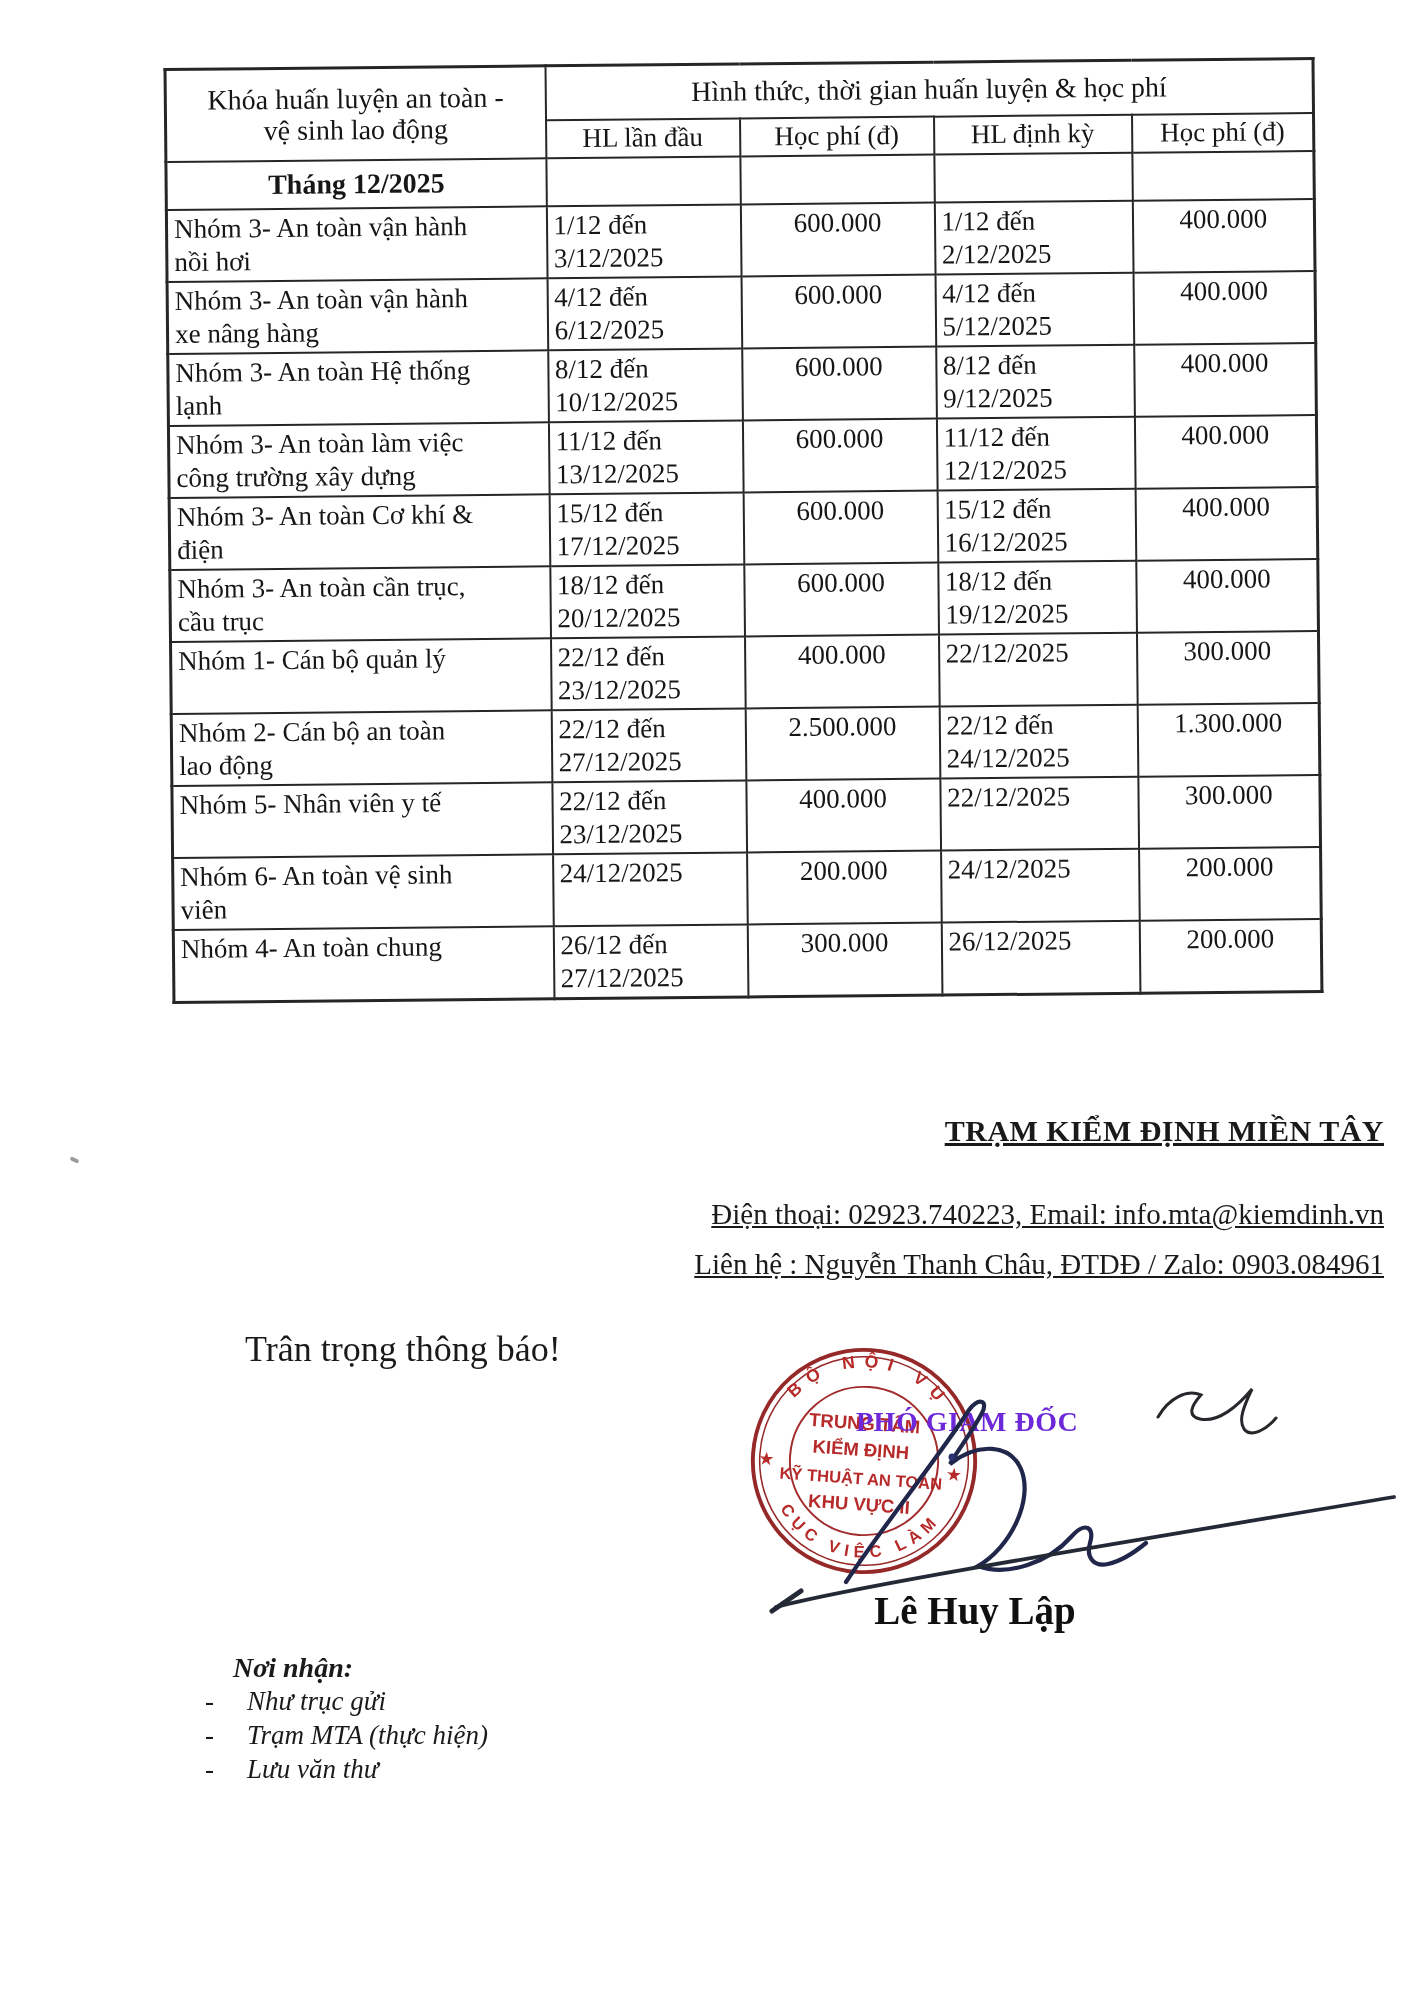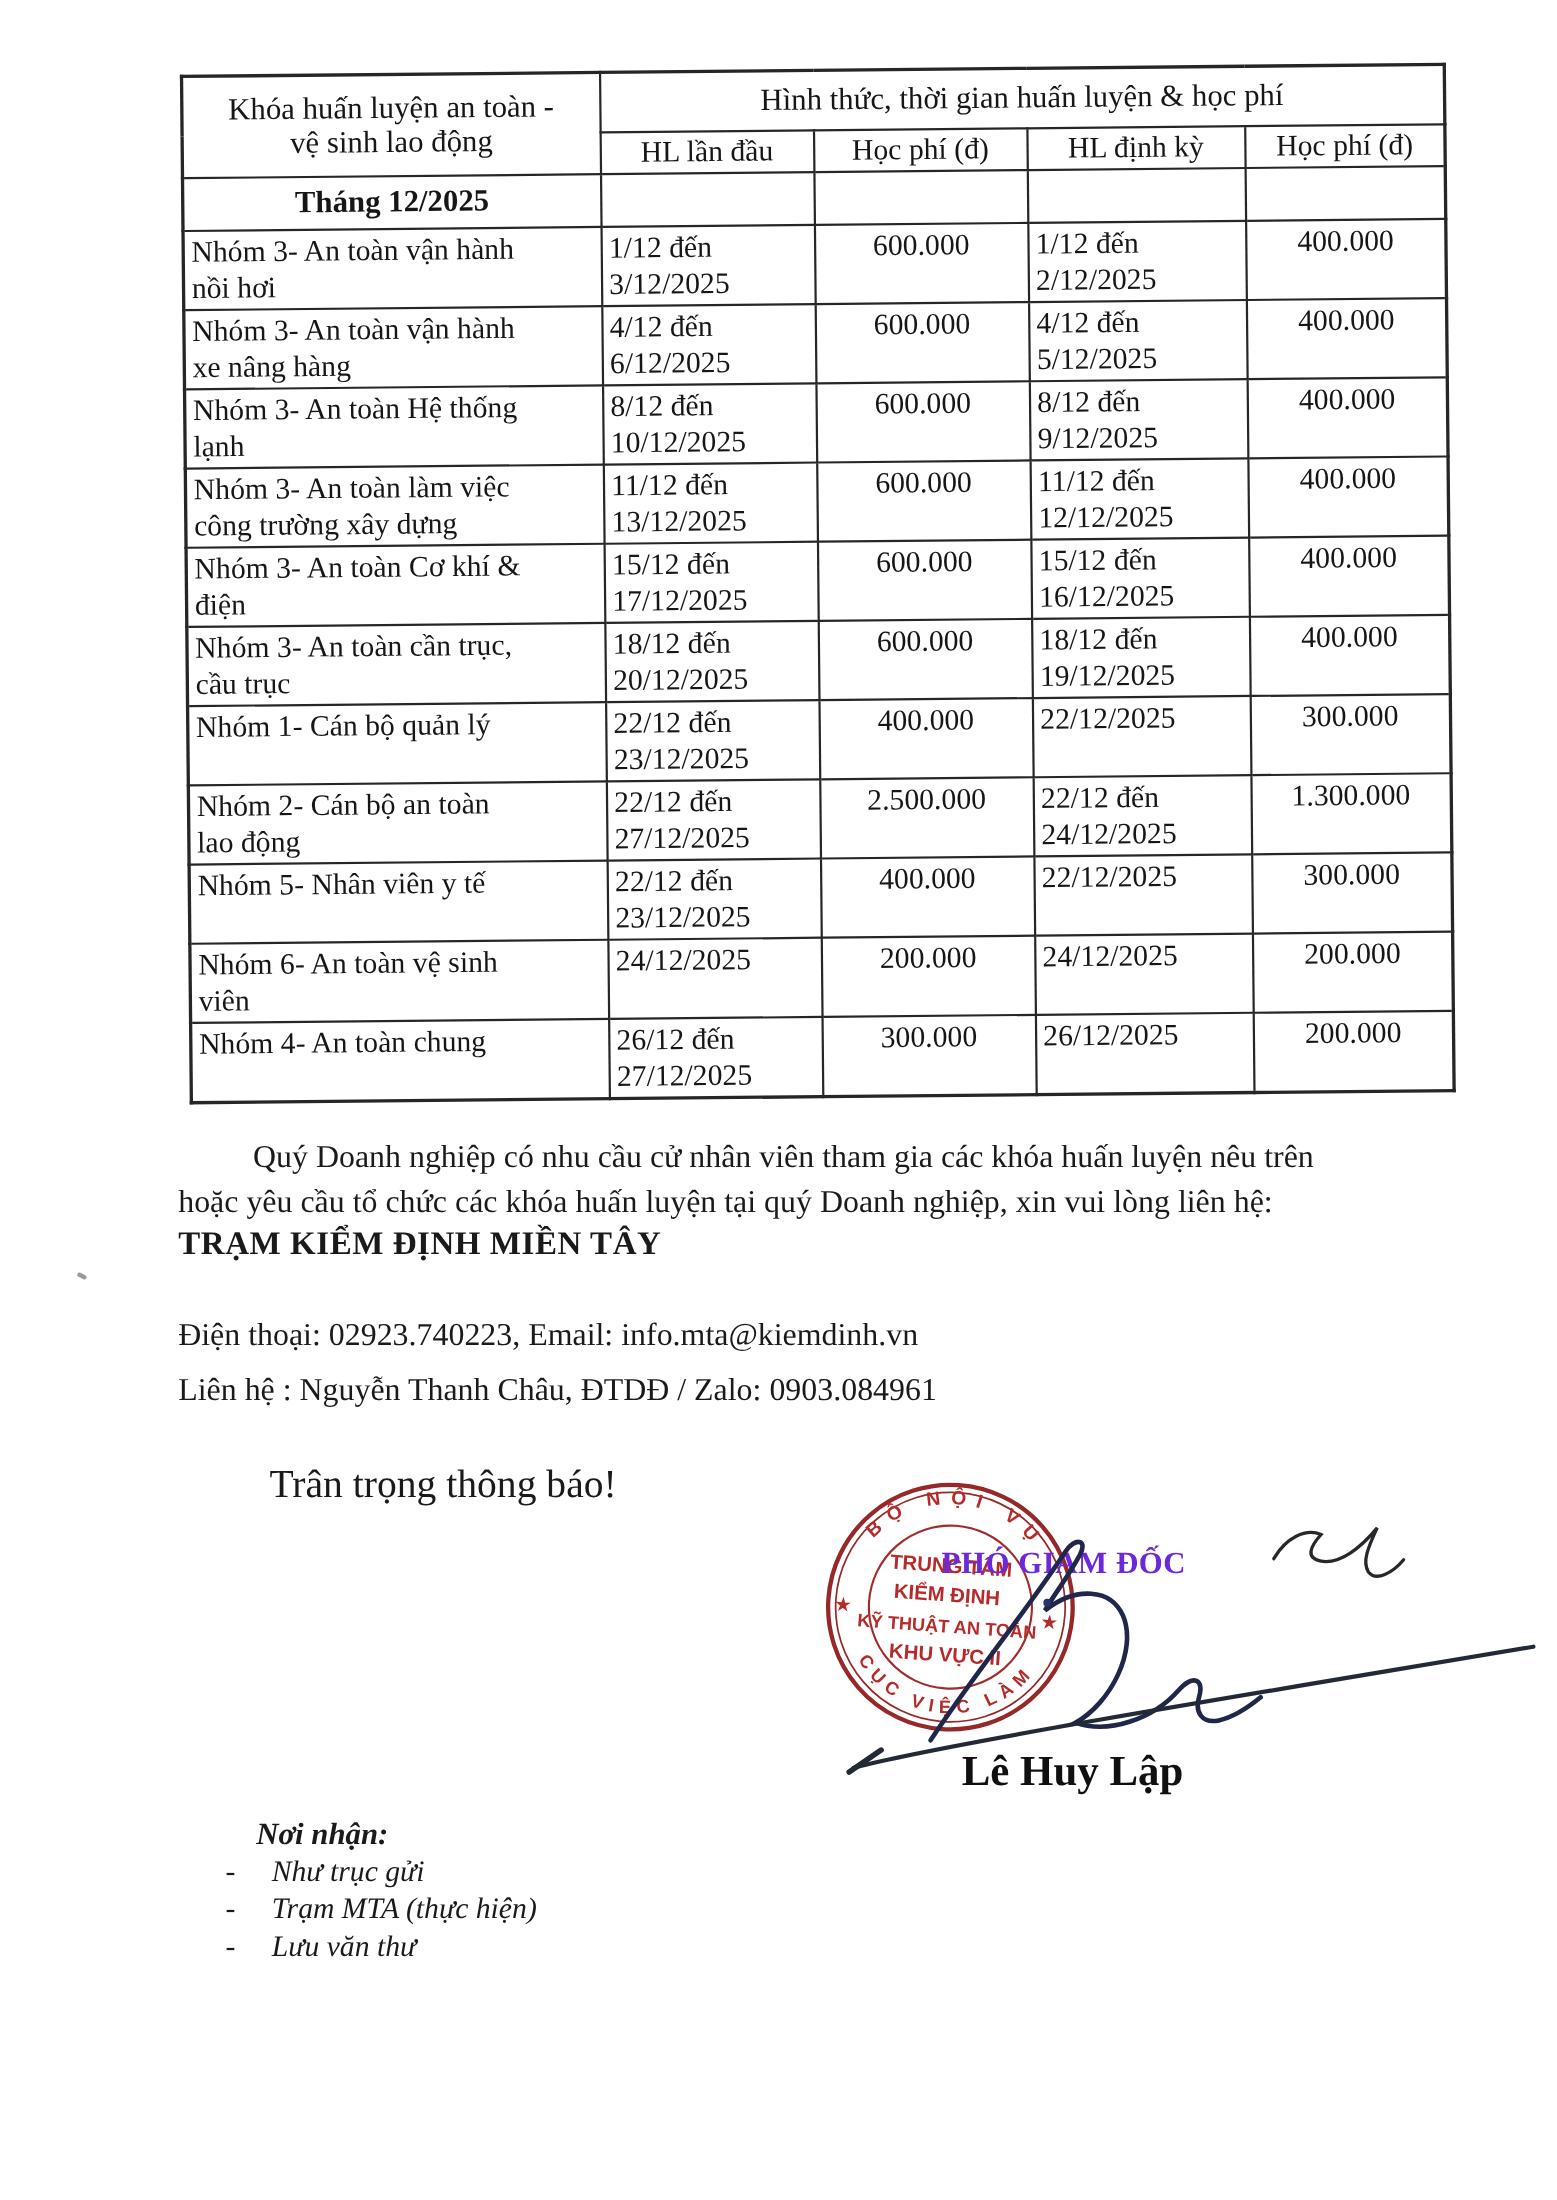--- a/index.html
+++ b/index.html
@@ -21,21 +21,21 @@
   tr.rowA td{vertical-align:middle;text-align:center;font-size:28px;line-height:31px;}
   tr.rowB td{vertical-align:middle;text-align:center;height:36px;padding:0;}
   tr.rowC td{vertical-align:middle;text-align:center;height:42px;font-weight:bold;font-size:28px;}
   tr.rowA{height:54px;}
   tr.data{height:72px;}
   .pre{white-space:pre-line;}
 
   
   .para{position:absolute;left:162px;top:1032px;width:1122px;font-size:29px;
         line-height:41px;text-indent:68px;white-space:pre-line;}
-  .cline{position:absolute;left:162px;width:1222px;text-align:left;font-size:29px;}
+  .cline{position:absolute;left:162px;width:1222px;text-align:right;font-size:29px;text-decoration:underline;}
   .org{top:1114px;font-weight:bold;font-size:30px;letter-spacing:.5px;}
   .addr{top:1147px;}
   .phone{top:1198px;}
   .contact{top:1248px;}
   .closing{position:absolute;left:245px;top:1328px;font-size:36px;}
 
   
   .sig-title{position:absolute;left:856px;top:1406px;font-size:28px;font-weight:bold;
              letter-spacing:.5px;color:#6d28d9;z-index:6;}
   .sig-name{position:absolute;left:975px;top:1588px;transform:translateX(-50%);
@@ -185,22 +185,20 @@
         <td class="date pre">26/12 đến
 27/12/2025</td>
         <td class="fee">300.000</td>
         <td class="date pre">26/12/2025</td>
         <td class="fee">200.000</td>
       </tr>
     </tbody>
       </table>
   </div>
 
-  <div class="para">Quý Doanh nghiệp có nhu cầu cử nhân viên tham gia các khóa huấn luyện nêu trên
-hoặc yêu cầu tổ chức các khóa huấn luyện tại quý Doanh nghiệp, xin vui lòng liên hệ:</div>
   <div class="cline org">TRẠM KIỂM ĐỊNH MIỀN TÂY</div>
   <div class="cline phone">Điện thoại: 02923.740223, Email: info.mta@kiemdinh.vn</div>
   <div class="cline contact">Liên hệ : Nguyễn Thanh Châu,  ĐTDĐ / Zalo: 0903.084961</div>
   <div class="closing">Trân trọng thông báo!</div>
 
   <div class="sig-title">PHÓ GIÁM ĐỐC</div>
 
   <svg class="stamp" viewBox="0 0 240 240">
     <g transform="rotate(4 120 120)">
       <circle cx="120" cy="120" r="114" fill="none" stroke="#8e1818" stroke-width="4"></circle>

